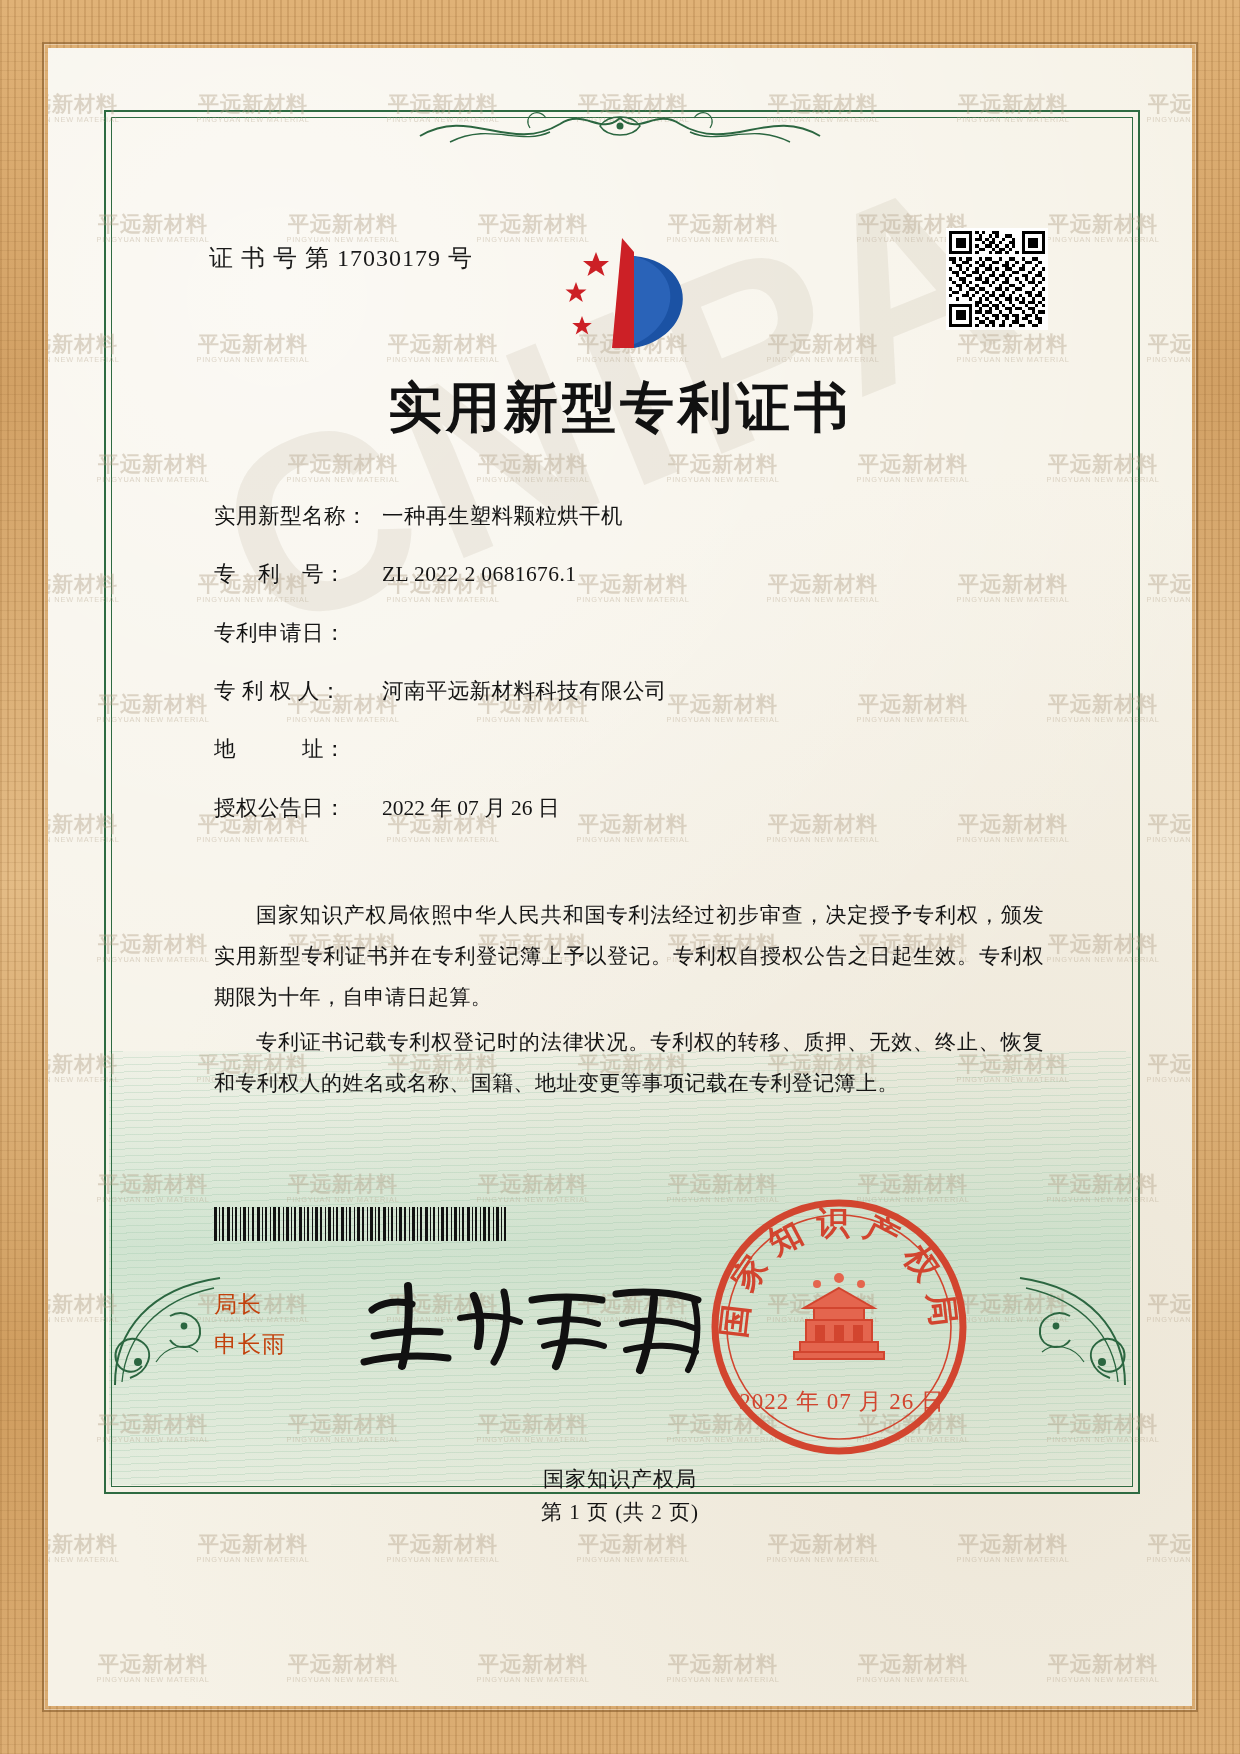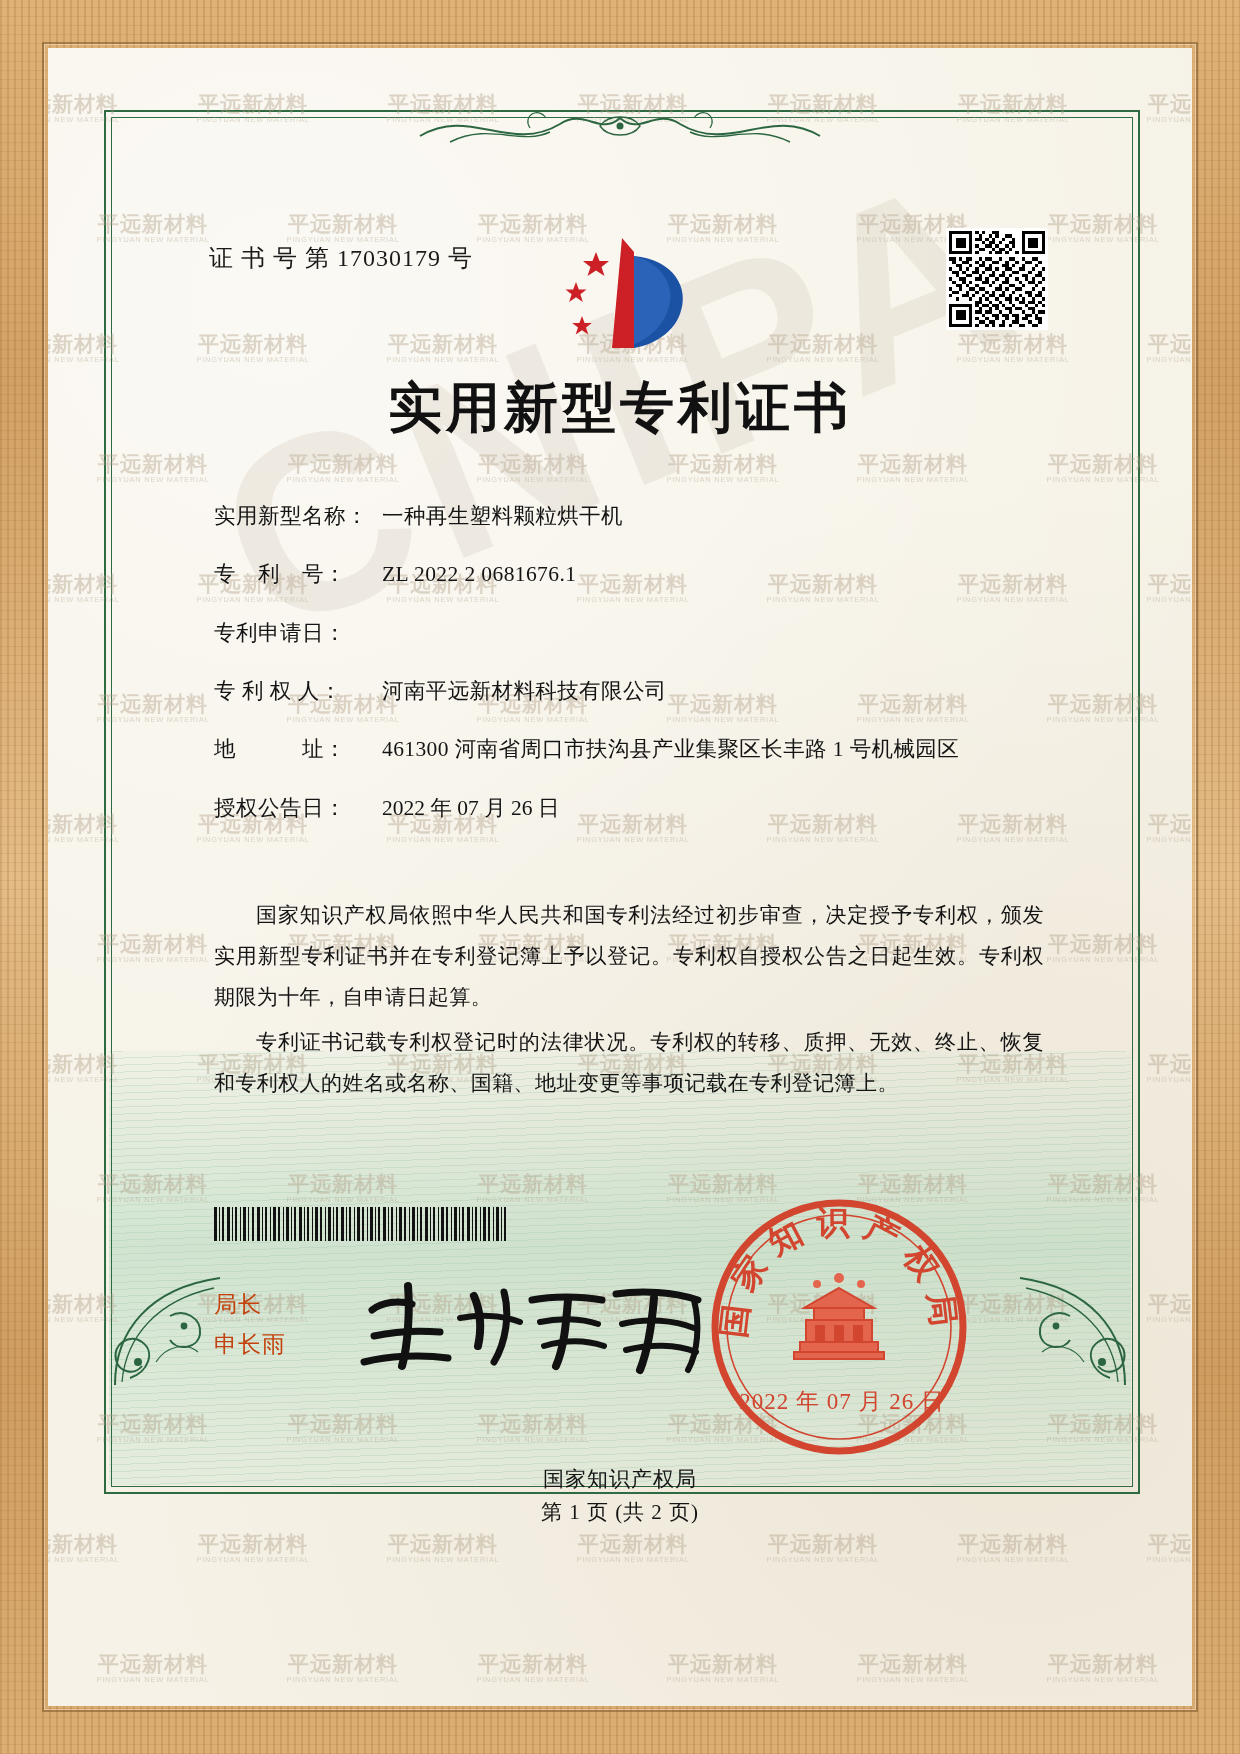--- a/index.html
+++ b/index.html
@@ -652,21 +652,20 @@
           <div class="field-label">专利申请日：</div>
         </div>
 
         <div class="field-row">
           <div class="field-label">专 利 权 人：</div>
           <div class="field-value">河南平远新材料科技有限公司</div>
         </div>
 
         <div class="field-row">
           <div class="field-label">地　　　址：</div>
-          <div class="field-value">461300 河南省周口市扶沟县产业集聚区长丰路 1 号机械园区</div>
         </div>
 
         <div class="field-row two-col">
           <div class="field-label">授权公告日：</div>
           <div>2022 年 07 月 26 日</div>
         </div>
 
       </div>
 
       <div class="paragraphs">

